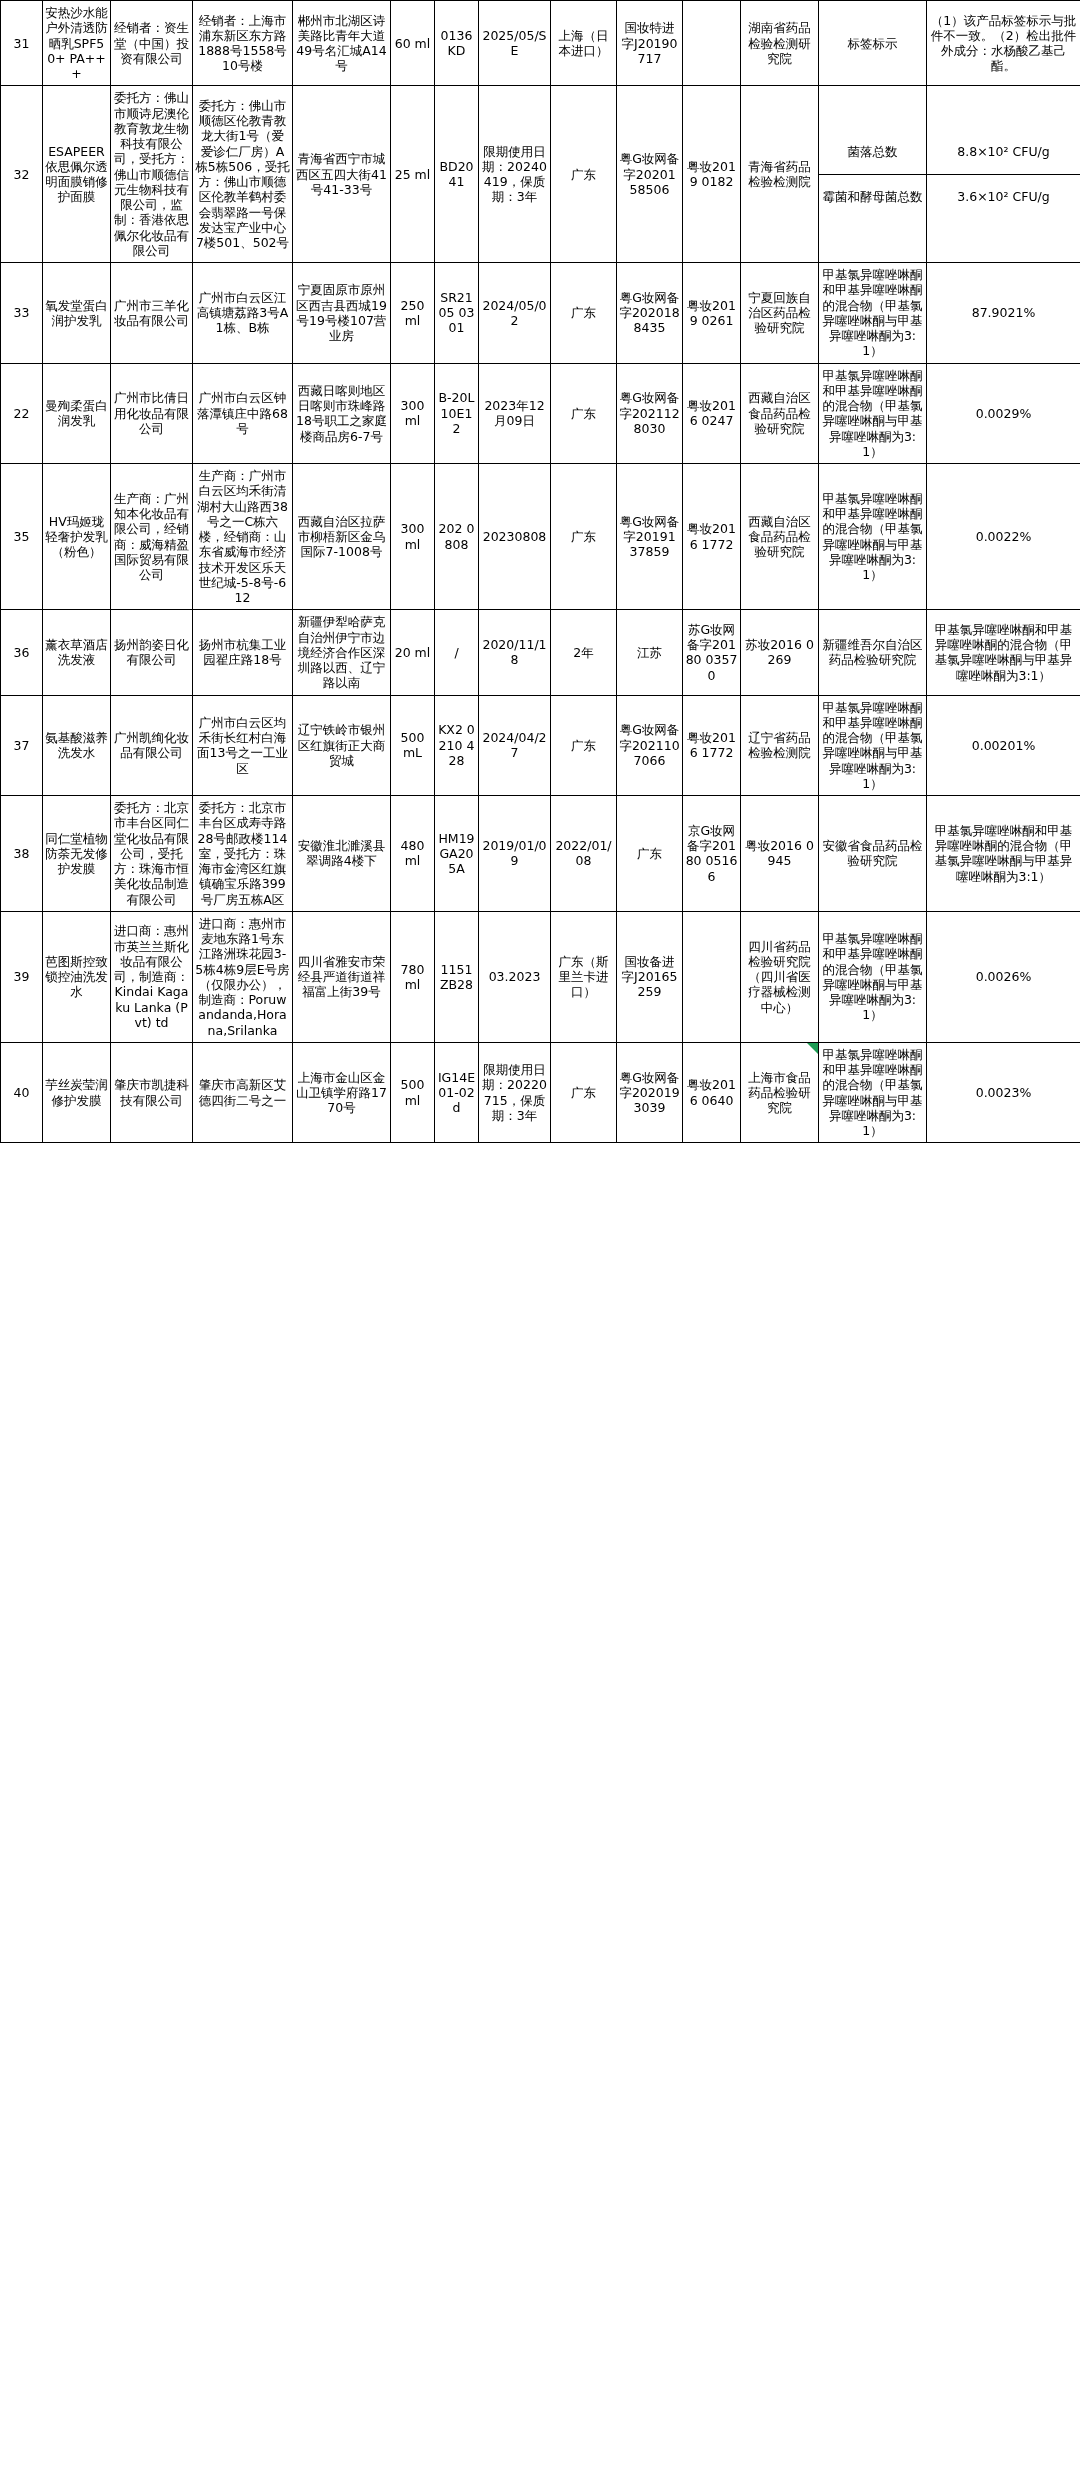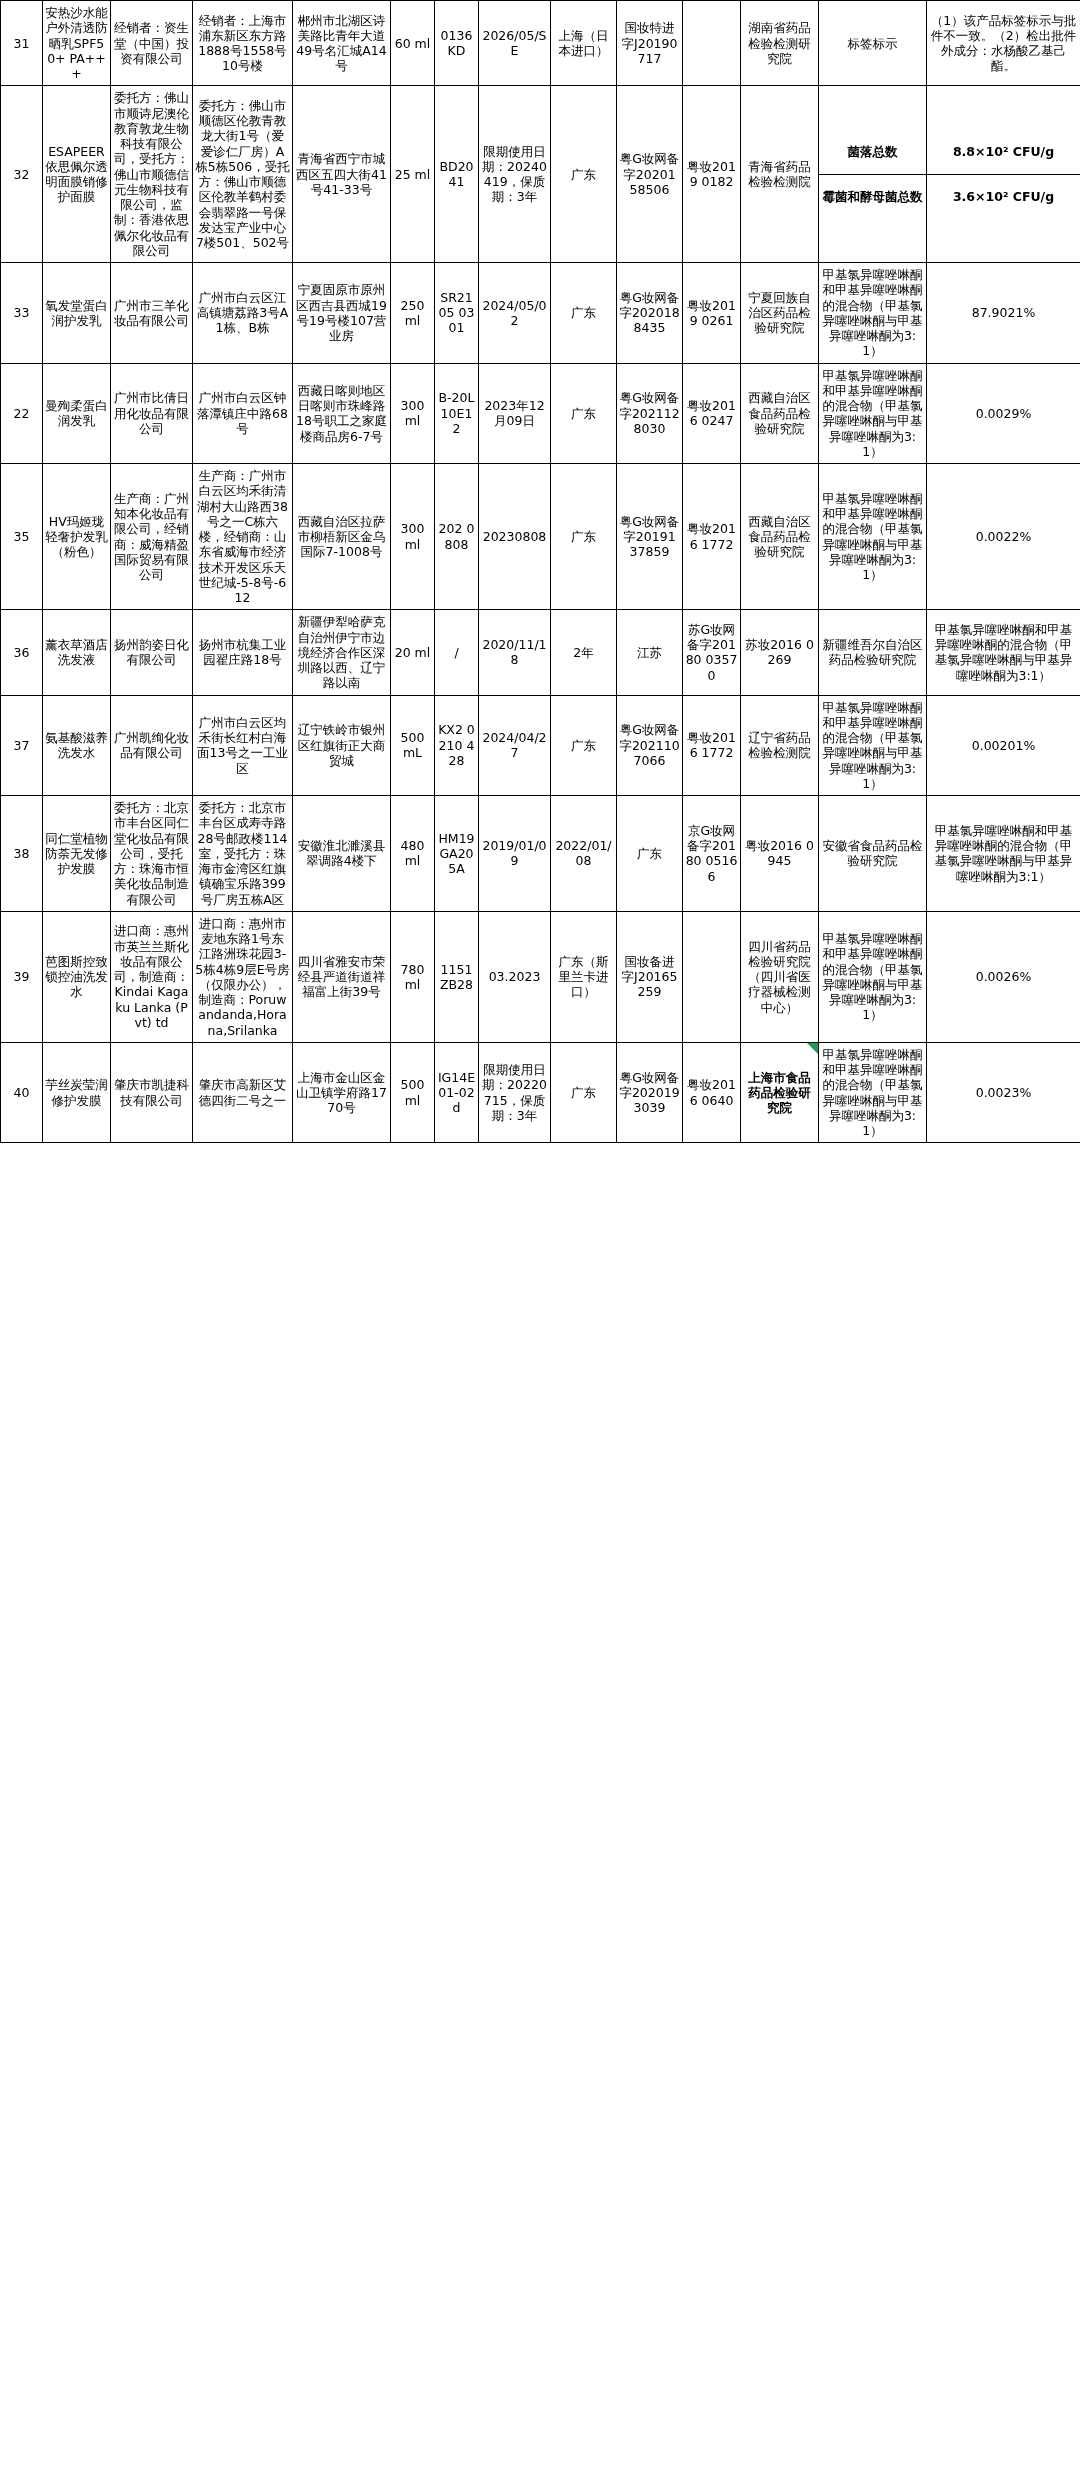--- a/index.html
+++ b/index.html
@@ -29,32 +29,30 @@
     word-break: break-all;
     color: #000;
   }
   td.note {
     text-align: left;
     padding: 6px 5px;
     line-height: 1.3;
   }
   .splitcell {
     padding: 0 !important;
-    font-weight: bold;
   }
   .splitcell > div {
     border-bottom: 1px solid #000;
     padding: 14px 2px;
   }
   .splitcell > div:last-child {
     border-bottom: none;
   }
   .green-mark {
     position: relative;
-    font-weight: bold;
   }
   .green-mark::after {
     content: "";
     position: absolute;
     top: 0;
     right: 0;
     width: 0;
     height: 0;
     border-top: 11px solid #1f9d55;
     border-left: 11px solid transparent;
@@ -84,21 +82,21 @@
 
     <tbody>
         <tr>
       <td>31</td>
       <td>安热沙水能户外清透防晒乳SPF50+ PA+++</td>
       <td>经销者：资生堂（中国）投资有限公司</td>
       <td>经销者：上海市浦东新区东方路1888号1558号10号楼</td>
       <td>郴州市北湖区诗美路比青年大道49号名汇城A14号</td>
       <td>60 ml</td>
       <td>0136KD</td>
-      <td>2026/05/SE</td>
+      <td>2025/05/SE</td>
       <td>上海（日本进口）</td>
       <td>国妆特进字J20190717</td>
       <td></td>
       <td>湖南省药品检验检测研究院</td>
       <td>标签标示</td>
       <td class="note">（1）该产品标签标示与批件不一致。（2）检出批件外成分：水杨酸乙基己酯。</td>
     </tr>
 
     <tr>
       <td>32</td>

